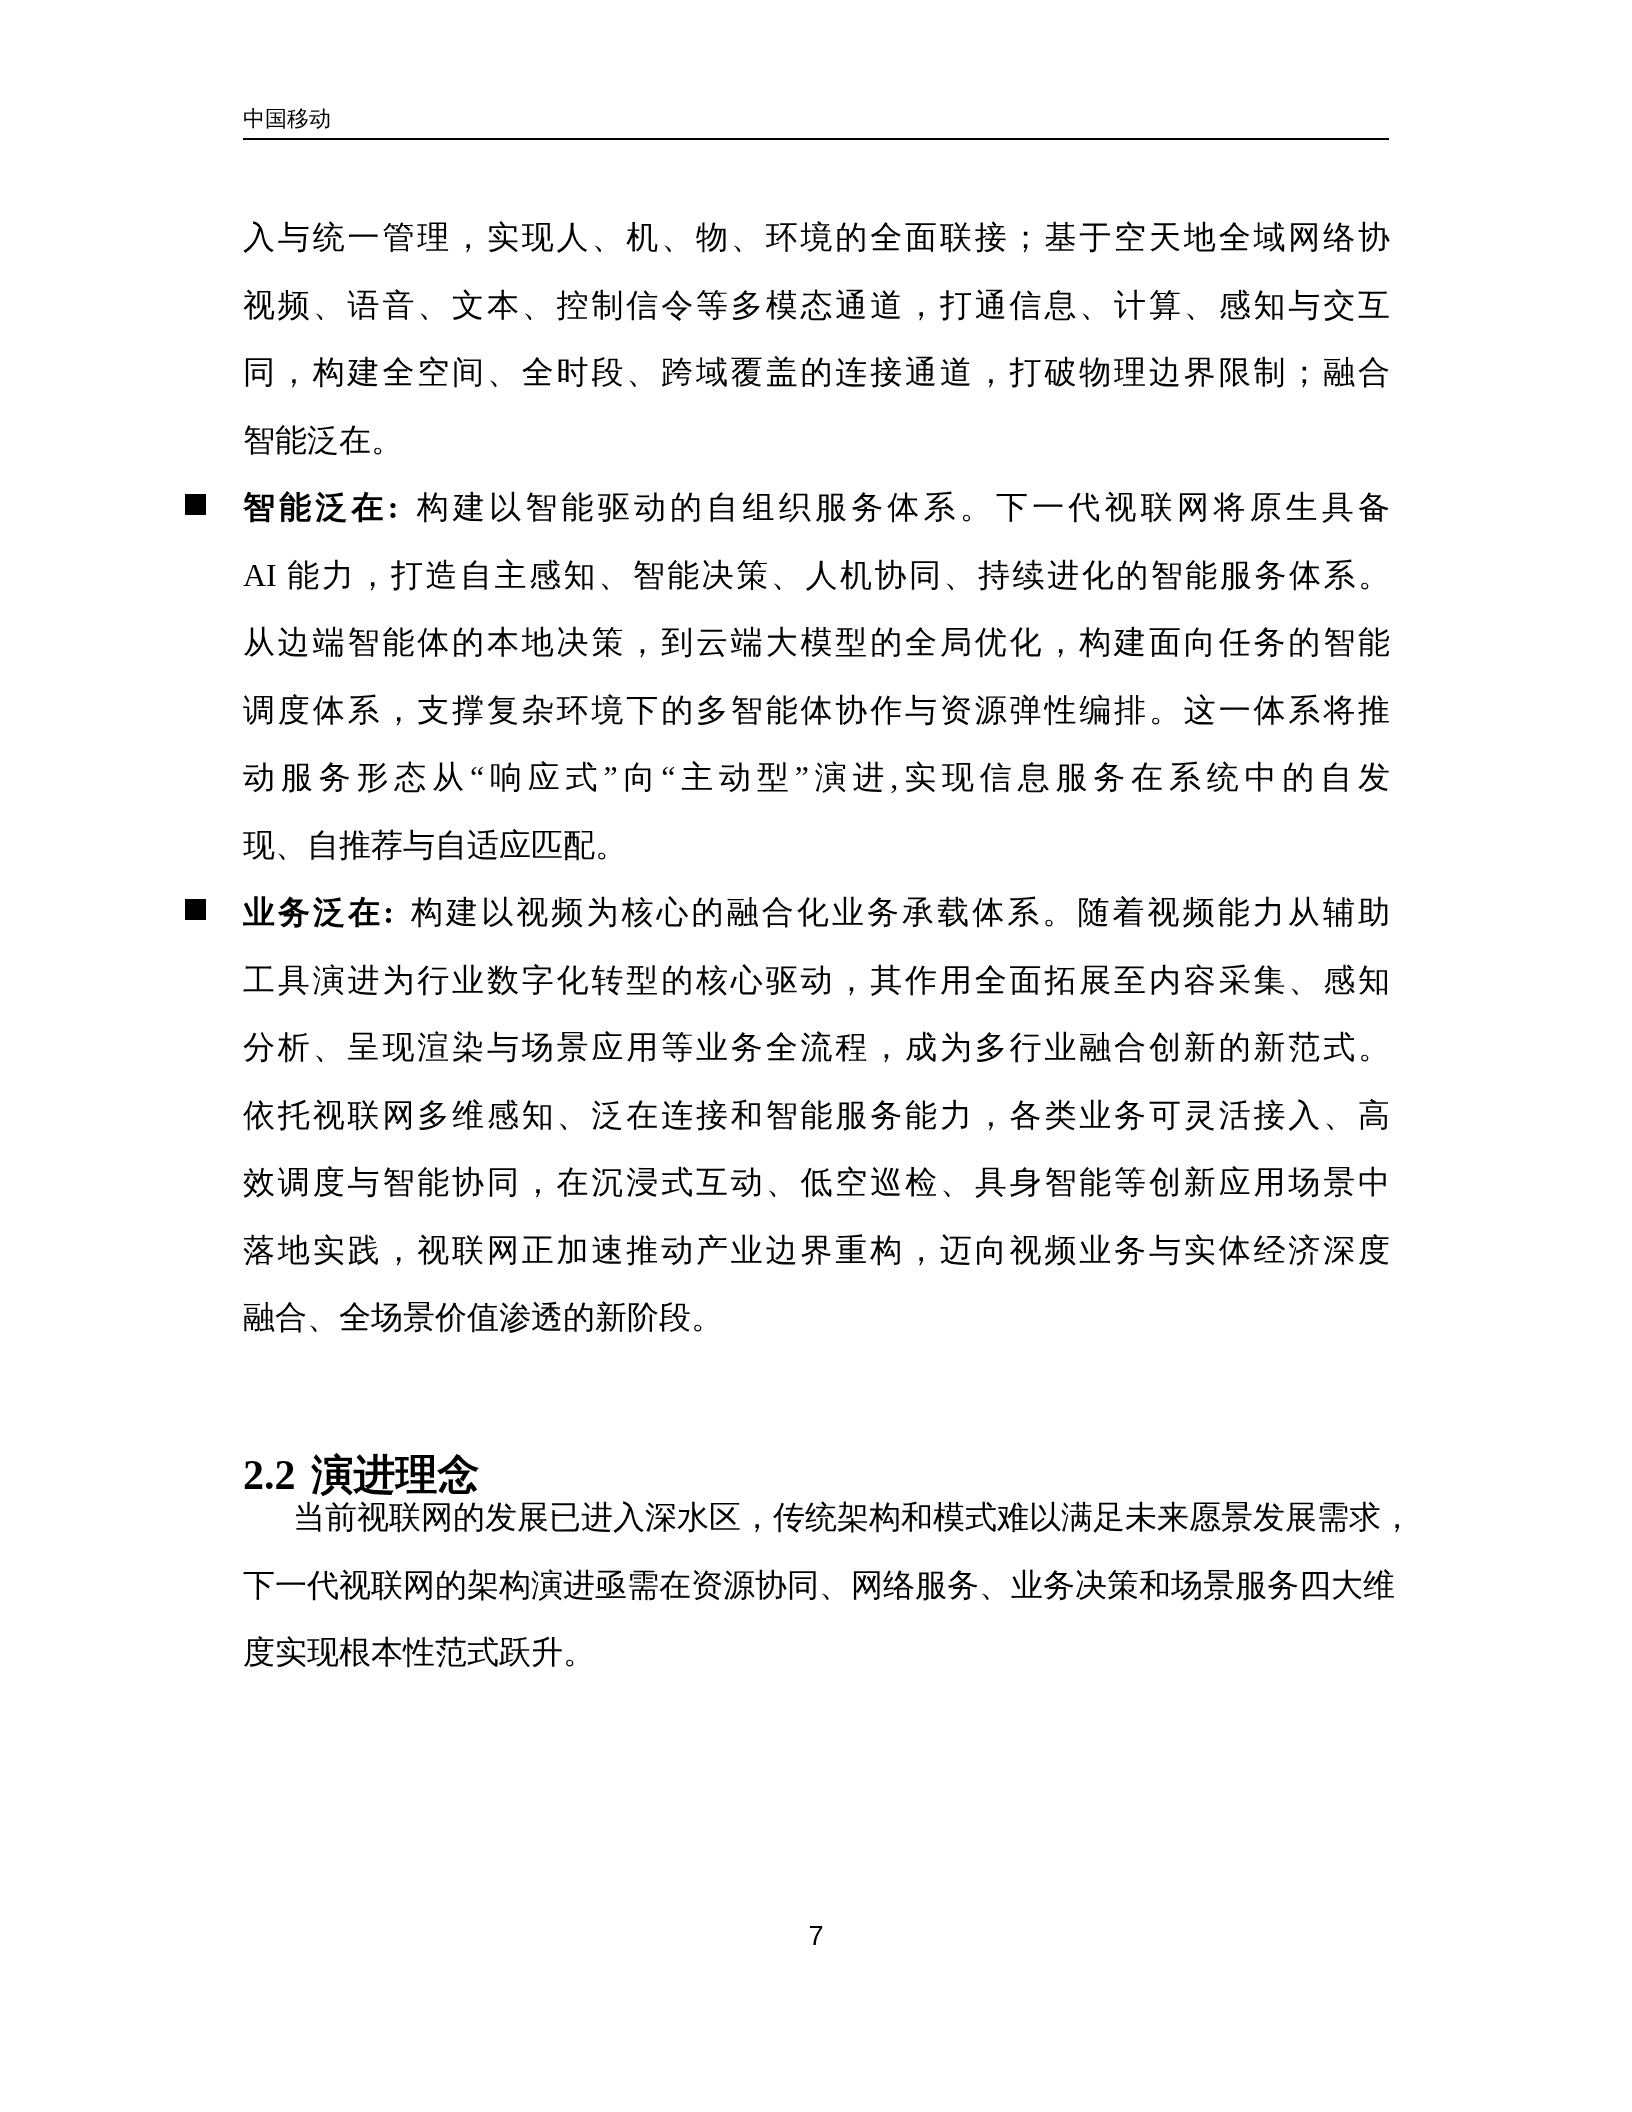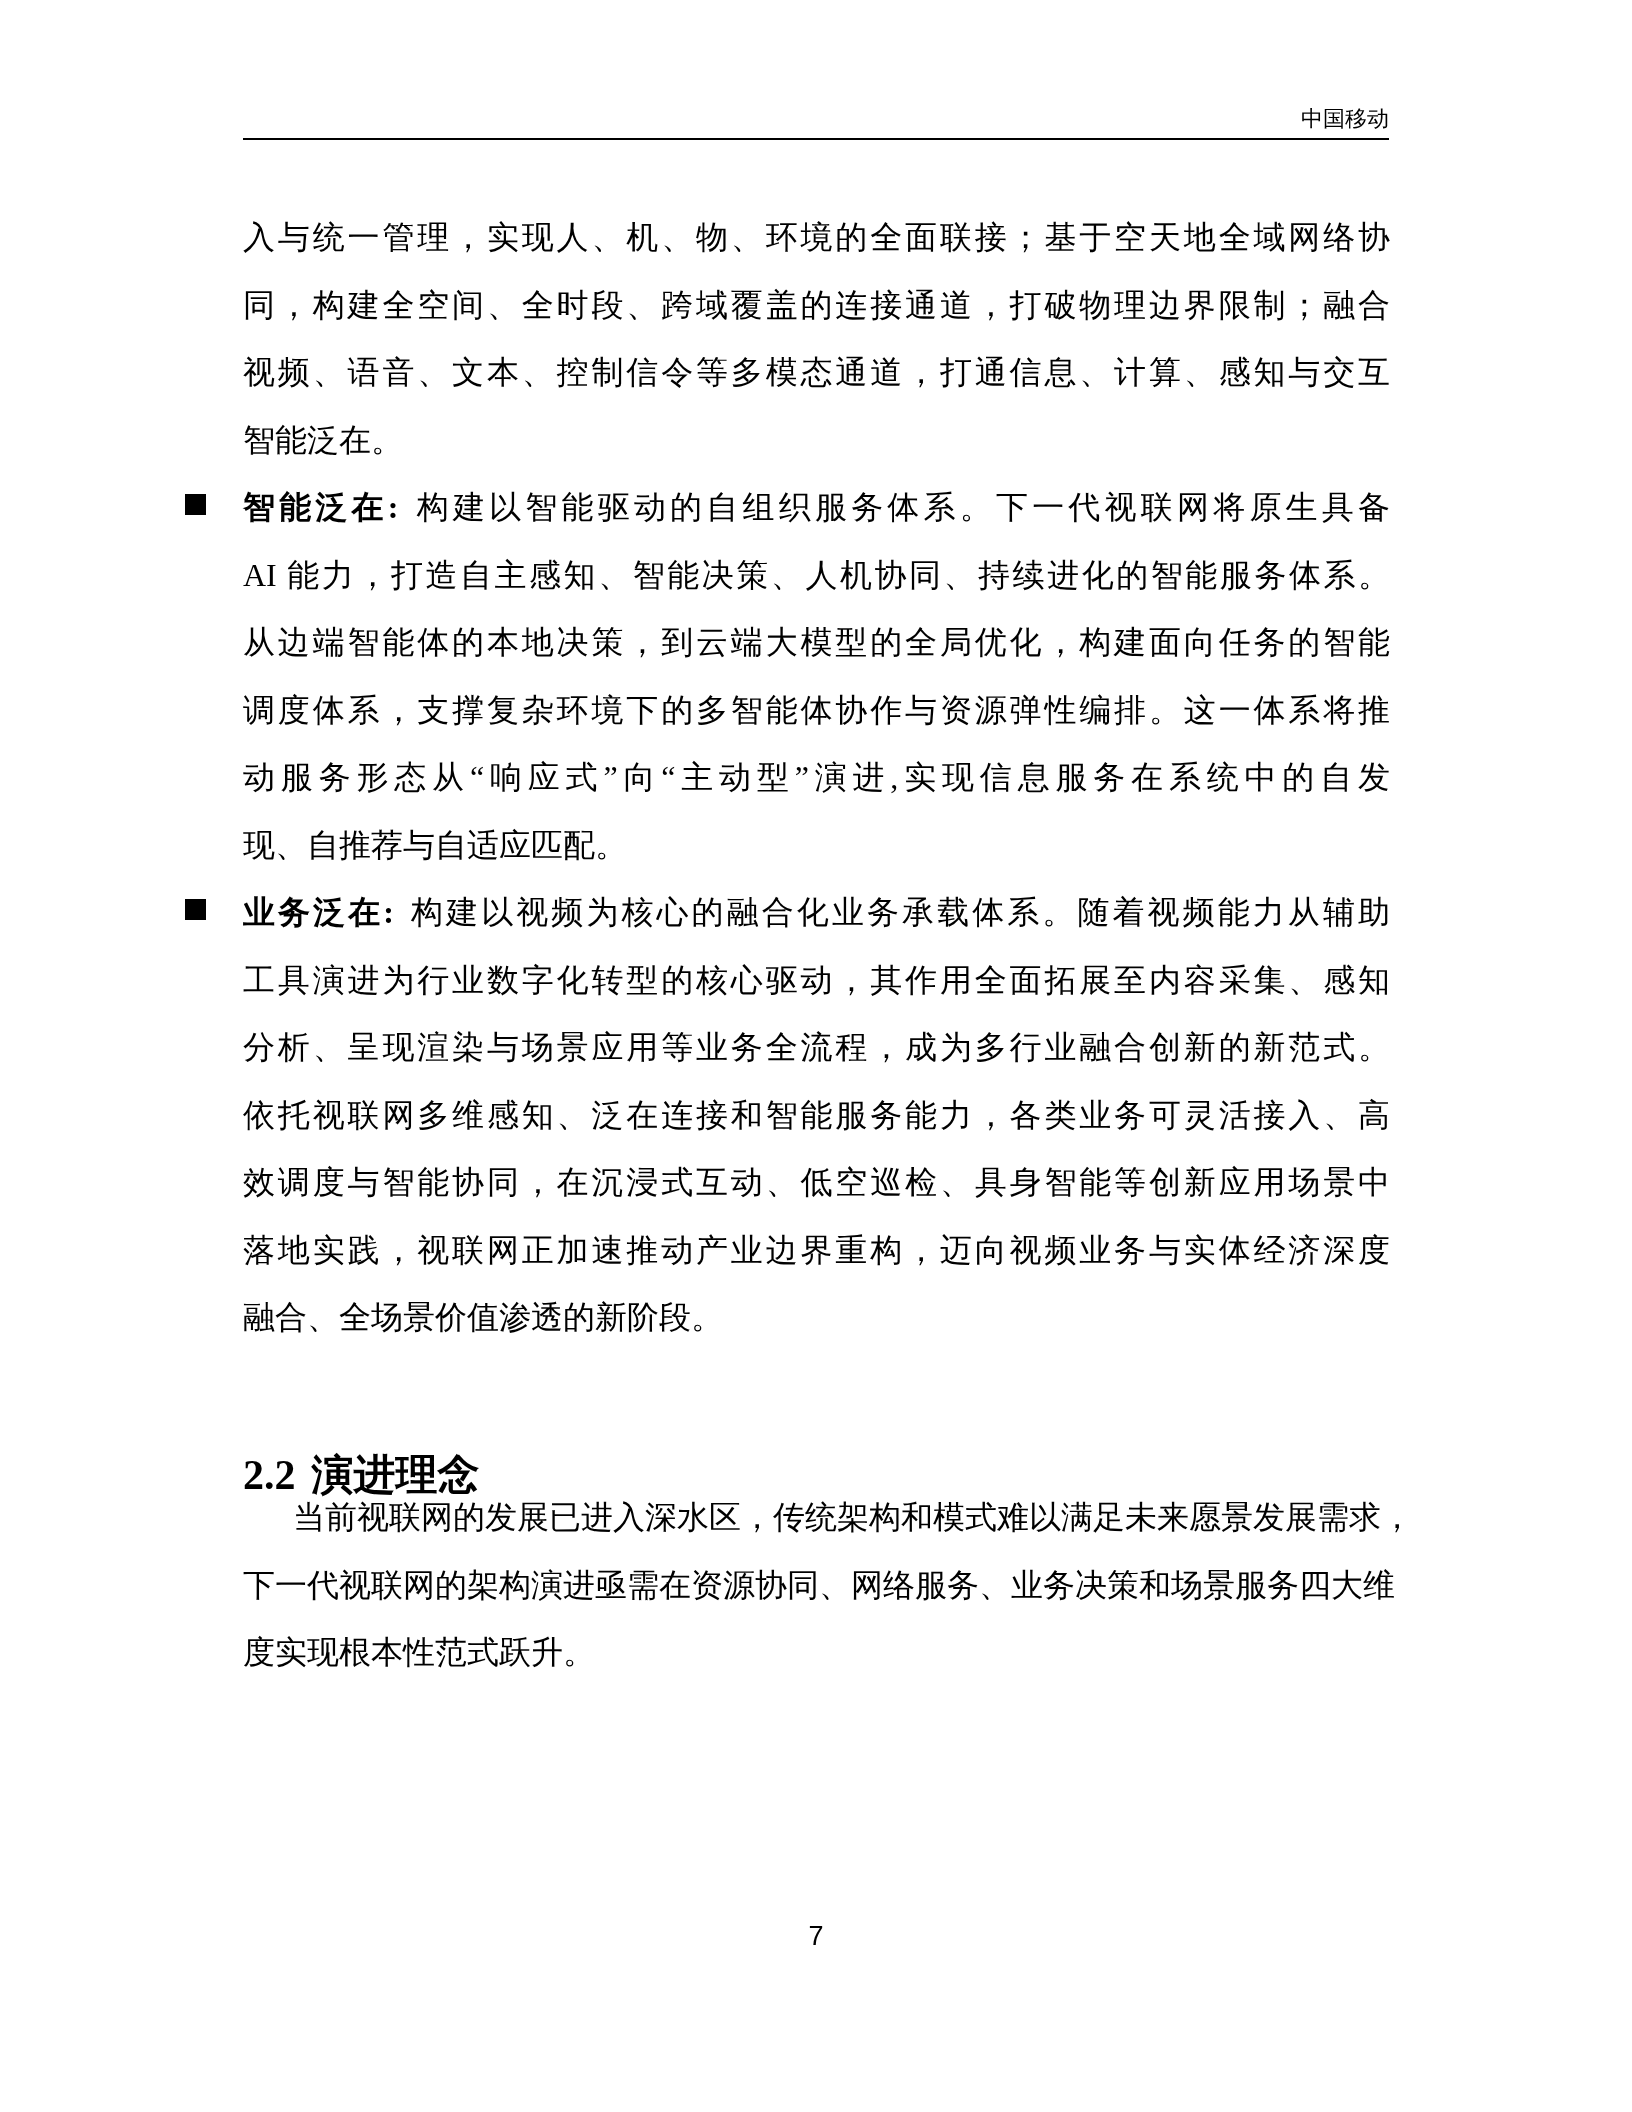--- a/index.html
+++ b/index.html
@@ -7,21 +7,21 @@
     position:relative;
     width:1632px;height:2112px;
     background:#ffffff;
     font-family:"Liberation Serif","DejaVu Serif",serif;
     color:#000000;
     overflow:hidden;
   }
   
   .header-row{
     position:absolute;left:243px;top:103px;width:1146px;
-    display:flex;justify-content:flex-end;align-items:baseline;
+    display:flex;justify-content:flex-start;align-items:baseline;
     font-size:22px;line-height:32px;
     border-bottom:2px solid #000000;
     padding-bottom:3px;
   }
   .header-right{padding-right:30px;}
   
   .content{position:absolute;left:243px;top:204px;width:1147px;}
   .ln{
     height:67.5px;line-height:67.5px;
     font-size:32px;white-space:nowrap;
@@ -56,22 +56,22 @@
 <div class="page">
 
   <div class="header-row">
     <span class="header-left">中国移动</span>
   </div>
 
   <div class="content">
 
     <div class="indent-block">
       <div class="ln j">入与统一管理，实现人、机、物、环境的全面联接；基于空天地全域网络协</div>
+      <div class="ln j">视频、语音、文本、控制信令等多模态通道，打通信息、计算、感知与交互</div>
       <div class="ln j">同，构建全空间、全时段、跨域覆盖的连接通道，打破物理边界限制；融合</div>
-      <div class="ln j">视频、语音、文本、控制信令等多模态通道，打通信息、计算、感知与交互</div>
       <div class="ln">智能泛在。</div>
     </div>
 
     <div class="indent-block">
       <div class="ln j bullet-line">
         <span class="bullet-square"></span><span class="bullet-label">智能泛在:</span><span>构建以智能驱动的自组织服务体系。下一代视联网将原生具备</span>
       </div>
       <div class="ln j">AI 能力，打造自主感知、智能决策、人机协同、持续进化的智能服务体系。</div>
       <div class="ln j">从边端智能体的本地决策，到云端大模型的全局优化，构建面向任务的智能</div>
       <div class="ln j">调度体系，支撑复杂环境下的多智能体协作与资源弹性编排。这一体系将推</div>

